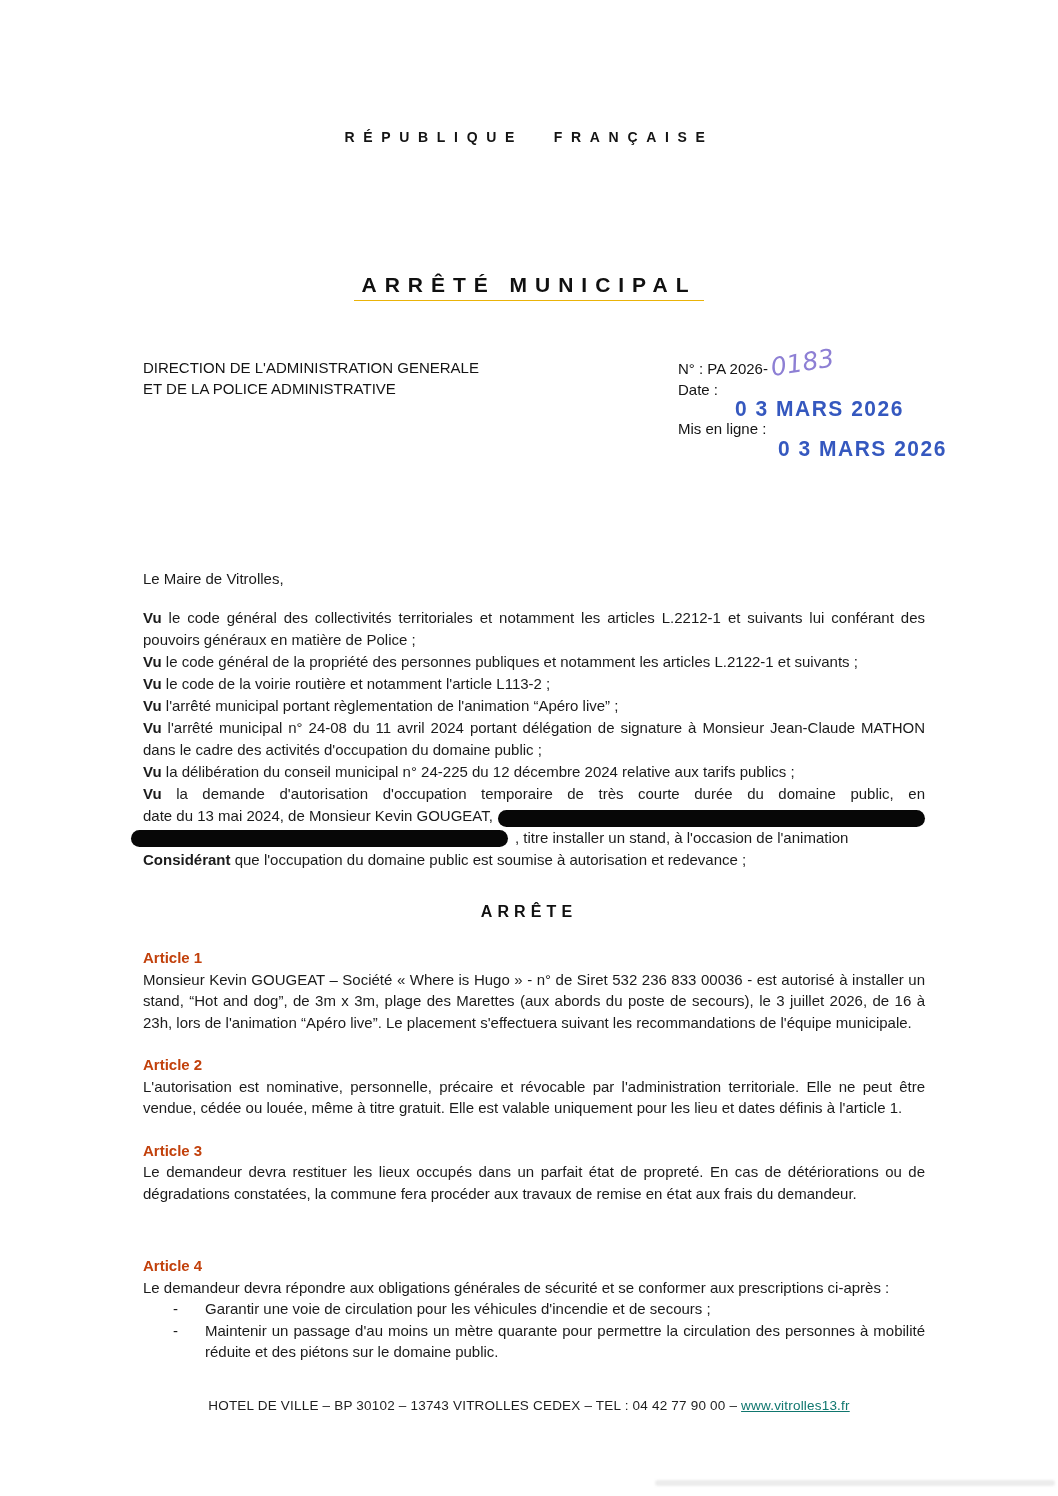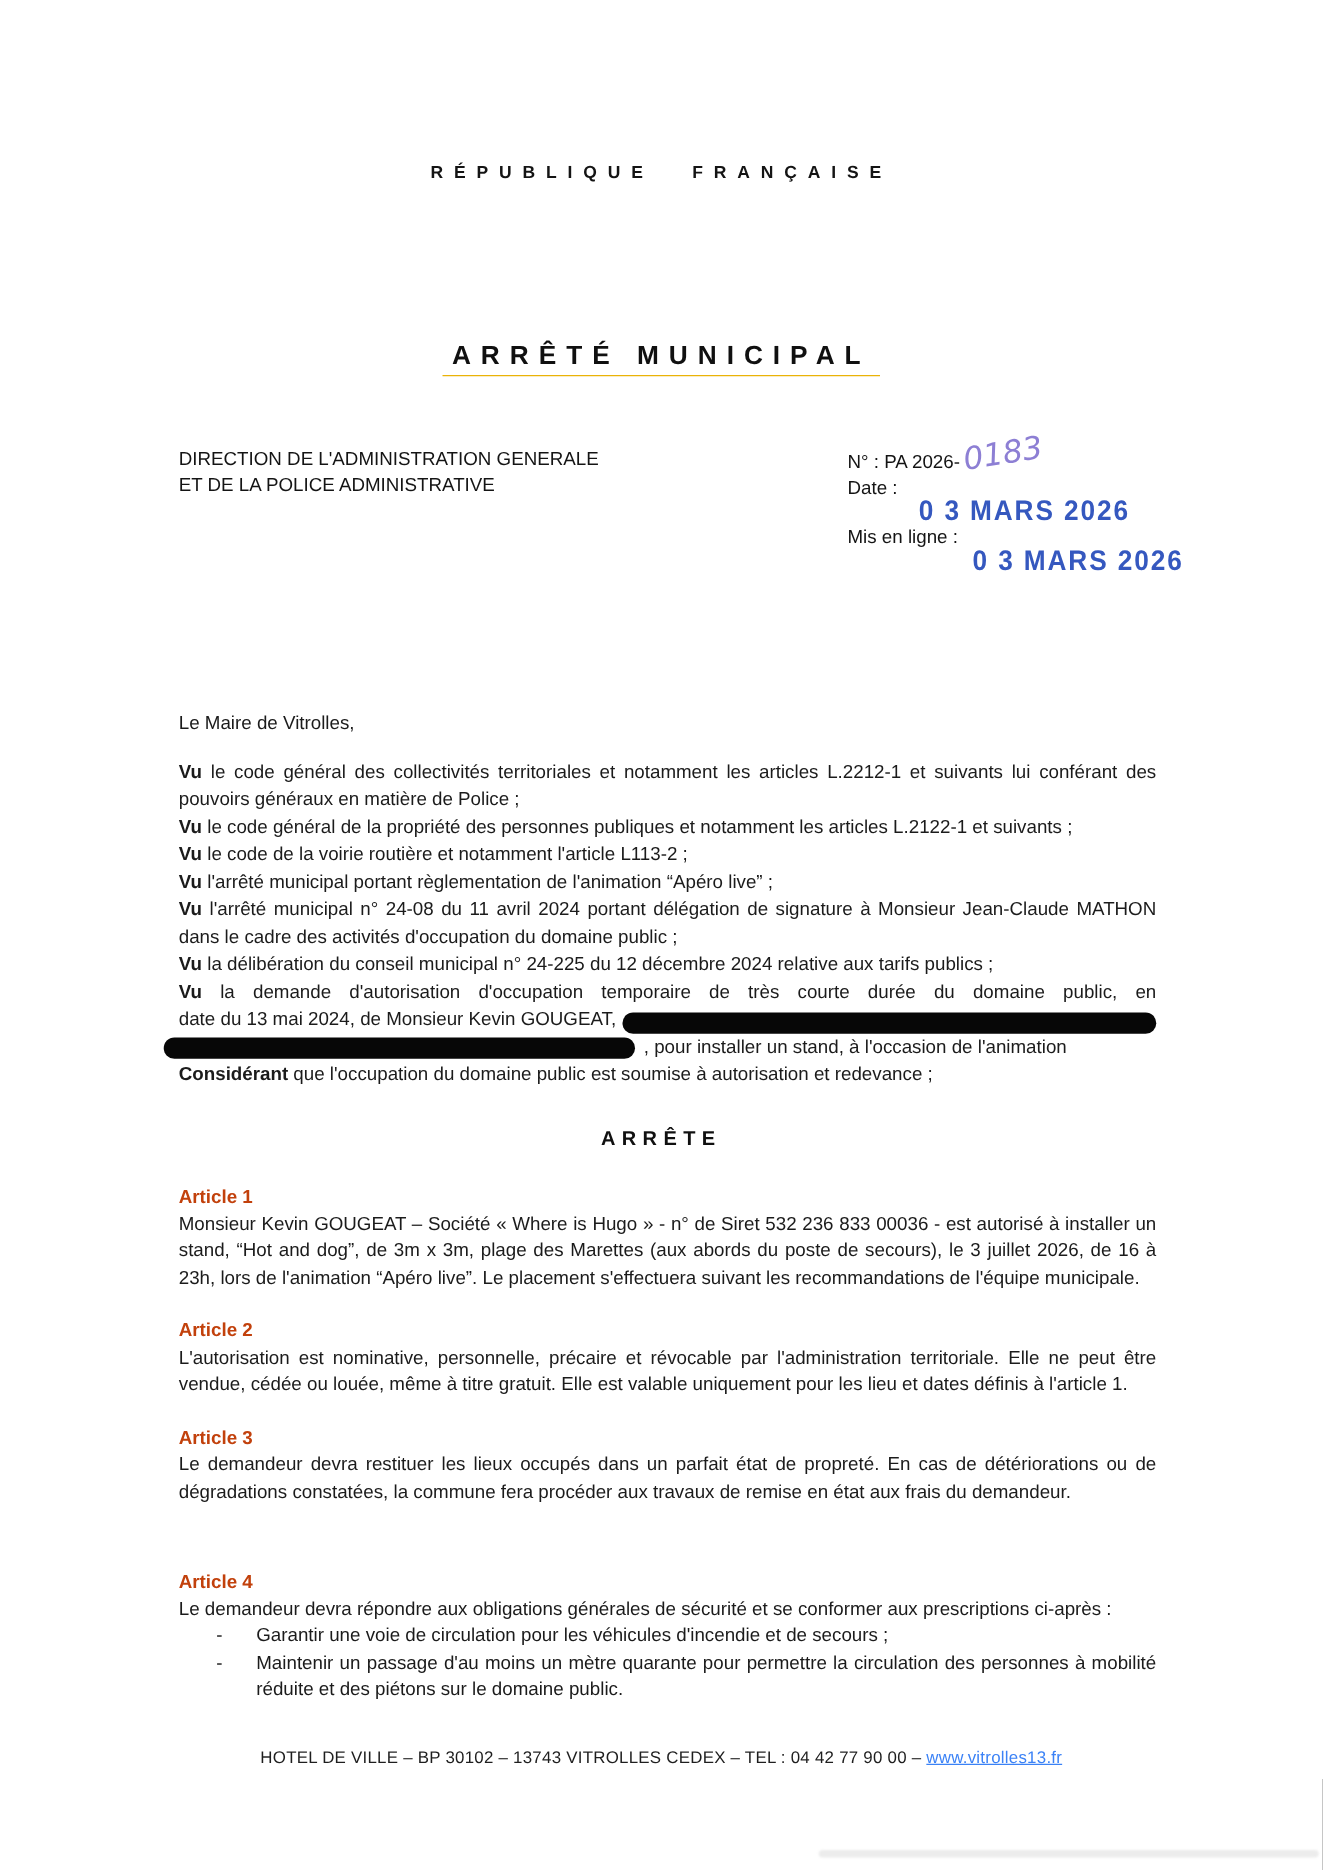--- a/index.html
+++ b/index.html
@@ -68,21 +68,21 @@
   .article h3{margin:0;font-size:15px;font-weight:700;color:#c2410c;}
   .article p{margin:0;text-align:justify;}
   .bullet{display:flex;}
   .bullet .dash{width:32px;padding-left:30px;flex:none;}
   .bullet .btxt{flex:1;text-align:justify;}
   
   .footer{
     position:absolute;top:1398px;left:0;width:100%;text-align:center;
     font-size:13.5px;letter-spacing:0.2px;color:#1e1e1e;font-weight:500;
   }
-  .footer a{color:#3b82f6;text-decoration:underline;font-weight:500;margin-top:36px;}
+  .footer a{color:#0f766e;text-decoration:underline;font-weight:500;margin-top:36px;}
   .scan-smudge{
     position:absolute;left:655px;top:1480px;width:400px;height:6px;
     background:#ececec;border-radius:3px;filter:blur(1px);
   }
 </style>
 </head>
 <body>
 
 <div class="sheet">
 
@@ -120,21 +120,21 @@
     <p><span class="b">Vu</span><span> la délibération du conseil municipal n° 24-225 du 12 décembre 2024 relative aux tarifs publics ;</span></p>
 
     <div>
       <p class="red-line1"><span class="b">Vu</span><span> la demande d'autorisation d'occupation temporaire de très courte durée du domaine public, en</span></p>
       <div class="red-line2">
         <span>date du 13 mai 2024, de Monsieur Kevin GOUGEAT,</span>
         <span class="redaction-bar bar-fill"></span>
       </div>
       <div class="red-line3">
         <span class="redaction-bar bar-fixed"></span>
-        <span>, pour installer un stand, à l'occasion de l'animation</span>
+        <span>, titre installer un stand, à l'occasion de l'animation</span>
       </div>
     </div>
 
     <p><span class="b">Considérant</span><span> que l'occupation du domaine public est soumise à autorisation et redevance ;</span></p>
   </div>
 
   <div class="decision">ARRÊTE</div>
 
   <div class="articles">
     <div class="article">

